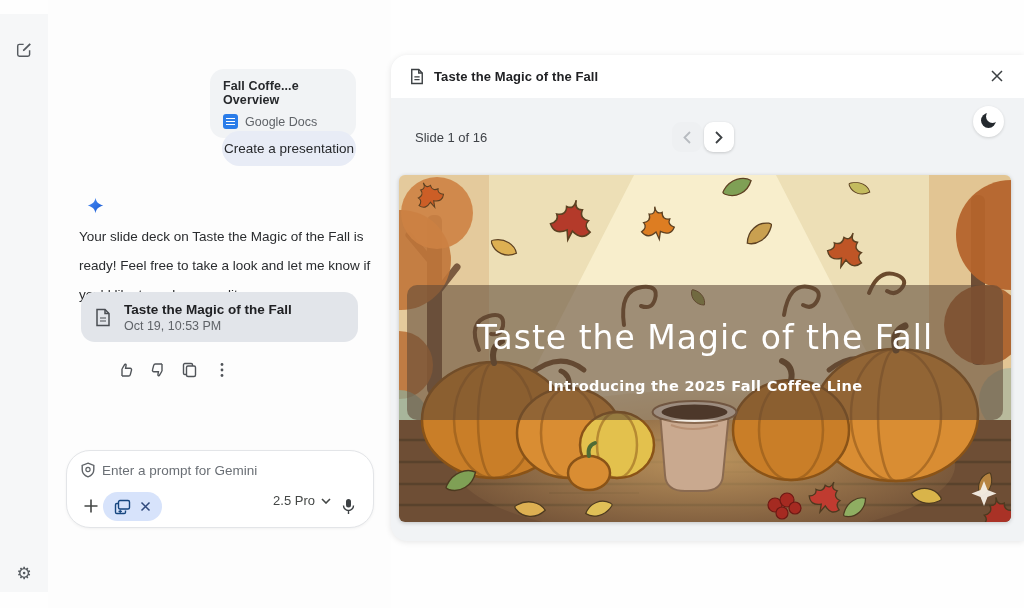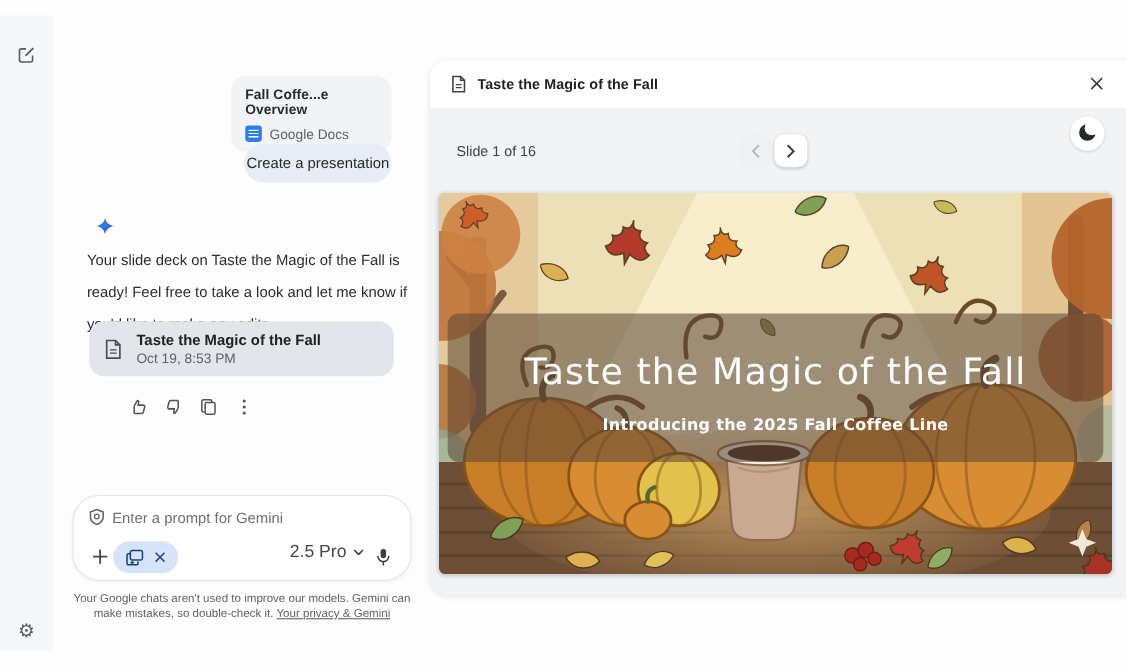--- a/index.html
+++ b/index.html
@@ -41,21 +41,21 @@
 
   #prompt-card { position:absolute; left:18px; top:450px; width:308px; height:78px; background:#fff;
     border:1px solid #e3e5e8; border-radius:24px; box-shadow:0 1px 3px rgba(0,0,0,.05); }
   #prompt-row1 { position:absolute; left:14px; top:11px; display:flex; align-items:center; gap:7px; color:#5f6368; }
   #prompt-row1 .ph { font-size:13.5px; color:#6a6f75; }
   #plus-btn { position:absolute; left:11px; top:42px; width:26px; height:26px; display:flex;
     align-items:center; justify-content:center; color:#444746; cursor:pointer; }
   #tool-chip { position:absolute; left:36px; top:41px; height:29px; padding:0 11px; background:#d7e3fb;
     border-radius:15px; display:flex; align-items:center; gap:9px; cursor:pointer; }
   #model-select { position:absolute; right:42px; top:42px; display:flex; align-items:center; gap:6px;
-    font-size:16px; color:#444746; cursor:pointer; }
+    font-size:13px; color:#444746; cursor:pointer; }
   #mic-btn { position:absolute; right:12px; top:42px; width:26px; height:26px; display:flex;
     align-items:center; justify-content:center; color:#3c4043; cursor:pointer; }
 
   #disclaimer { position:absolute; left:14px; top:537px; width:316px; text-align:center;
     font-size:10.5px; line-height:14px; color:#5f6368; }
   #disclaimer a { color:#5f6368; text-decoration:underline; cursor:pointer; }
 
   
   #panel { position:absolute; left:391px; top:55px; width:633px; height:486px; background:#f1f3f5;
     border-radius:16px 0 0 16px; box-shadow:0 1px 6px rgba(0,0,0,.10); }
@@ -126,21 +126,21 @@
   <p id="resp-text">Your slide deck on Taste the Magic of the Fall is ready! Feel free to take a look and let me know if you'd like to make any edits.</p>
 
   <div id="file-card">
     <svg width="16" height="19" viewBox="0 0 16 19" fill="none" stroke="#4a4e53" stroke-width="1.5">
       <path d="M2 1.5h8l4 4v12H2z"></path>
         <path d="M10 1.5v4h4"></path>
       <path d="M5 10h6M5 13h6" stroke-width="1.2"></path>
     </svg>
     <div>
       <div class="tt">Taste the Magic of the Fall</div>
-      <div class="ts">Oct 19, 8:53 PM</div>
+      <div class="ts">Oct 19, 10:53 PM</div>
     </div>
   </div>
 
   <div id="actions">
     <div class="ic">
       <svg width="16" height="16" viewBox="0 0 16 16" fill="none" stroke="currentColor" stroke-width="1.4">
         <path d="M4 7v7M4 7l2.6-4.4c.4-.7 1.6-.3 1.5.5L7.6 6.3h4.6c.9 0 1.6.9 1.3 1.8l-1.2 4.5c-.2.8-.9 1.4-1.7 1.4H4"></path>
       </svg>
     </div>
     <div class="ic">
@@ -197,24 +197,20 @@
     </div>
 
     <div id="mic-btn">
       <svg width="13" height="17" viewBox="0 0 13 17" fill="none" stroke="currentColor" stroke-width="1.4">
         <rect x="4" y="1" width="5" height="8.5" rx="2.5" fill="currentColor" stroke="none"></rect>
         <path d="M1.5 7.5a5 5 0 0 0 10 0M6.5 12.5V16"></path>
       </svg>
     </div>
   </div>
 
-  <p id="disclaimer">
-    <span>Your Google chats aren't used to improve our models. Gemini can make mistakes, so double-check it.</span>
-    <a>Your privacy &amp; Gemini</a>
-  </p>
 </div>
 
 <div id="panel">
   <div id="panel-header">
     <div class="title-wrap">
       <svg width="14" height="17" viewBox="0 0 16 19" fill="none" stroke="#3c4043" stroke-width="1.6">
         <path d="M2 1.5h8l4 4v12H2z"></path>
           <path d="M10 1.5v4h4"></path>
           <path d="M5 10h6M5 13h6" stroke-width="1.3"></path>
       </svg>

